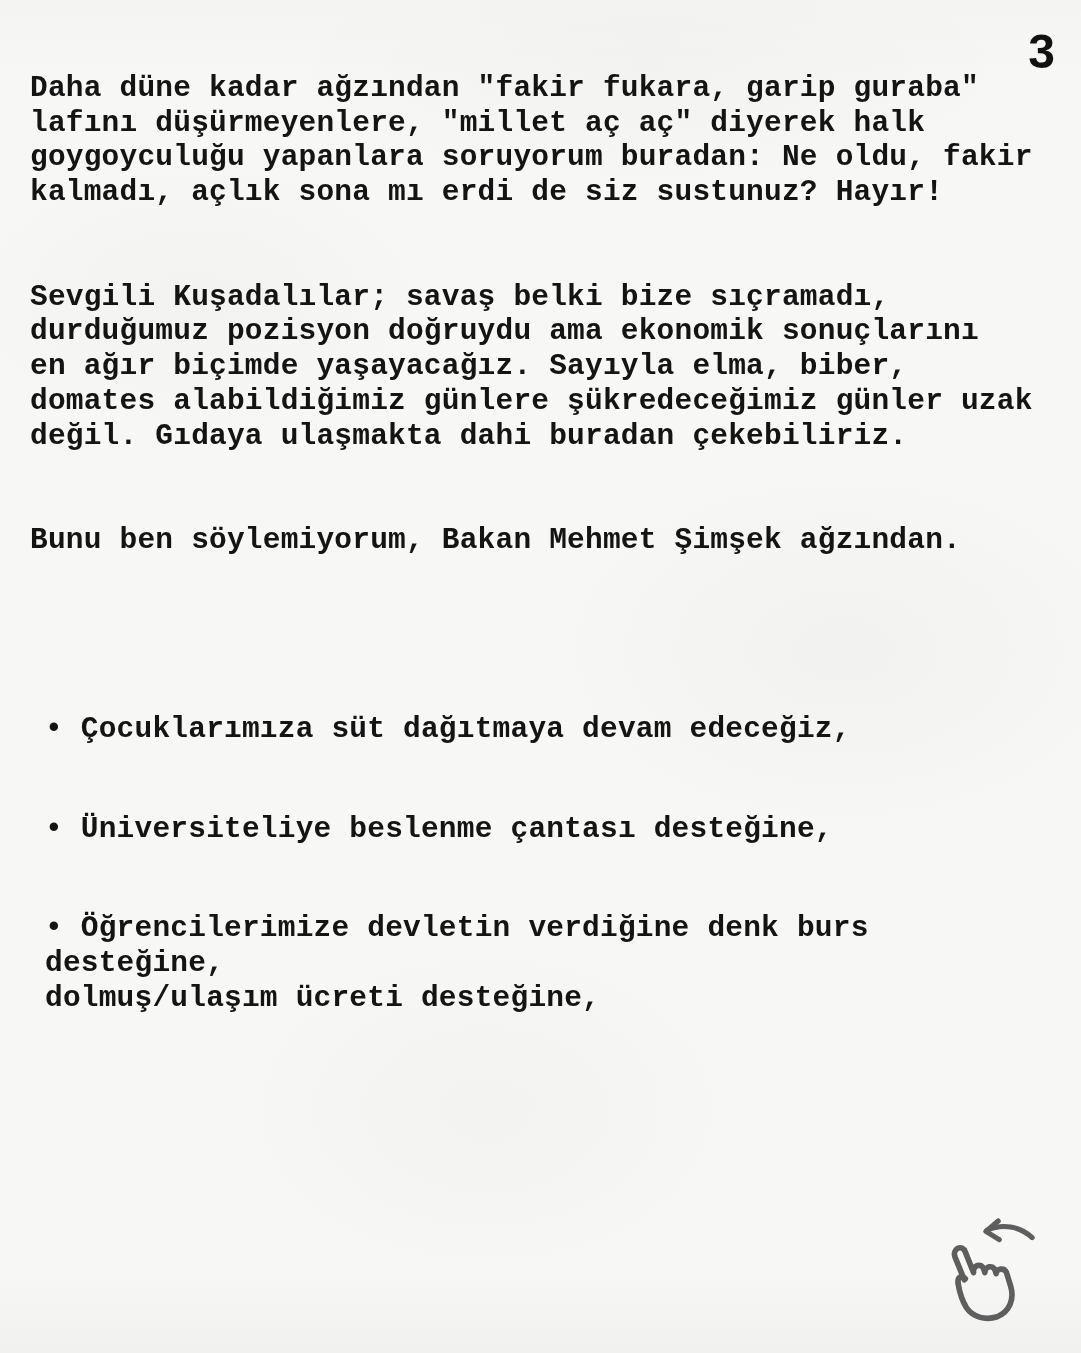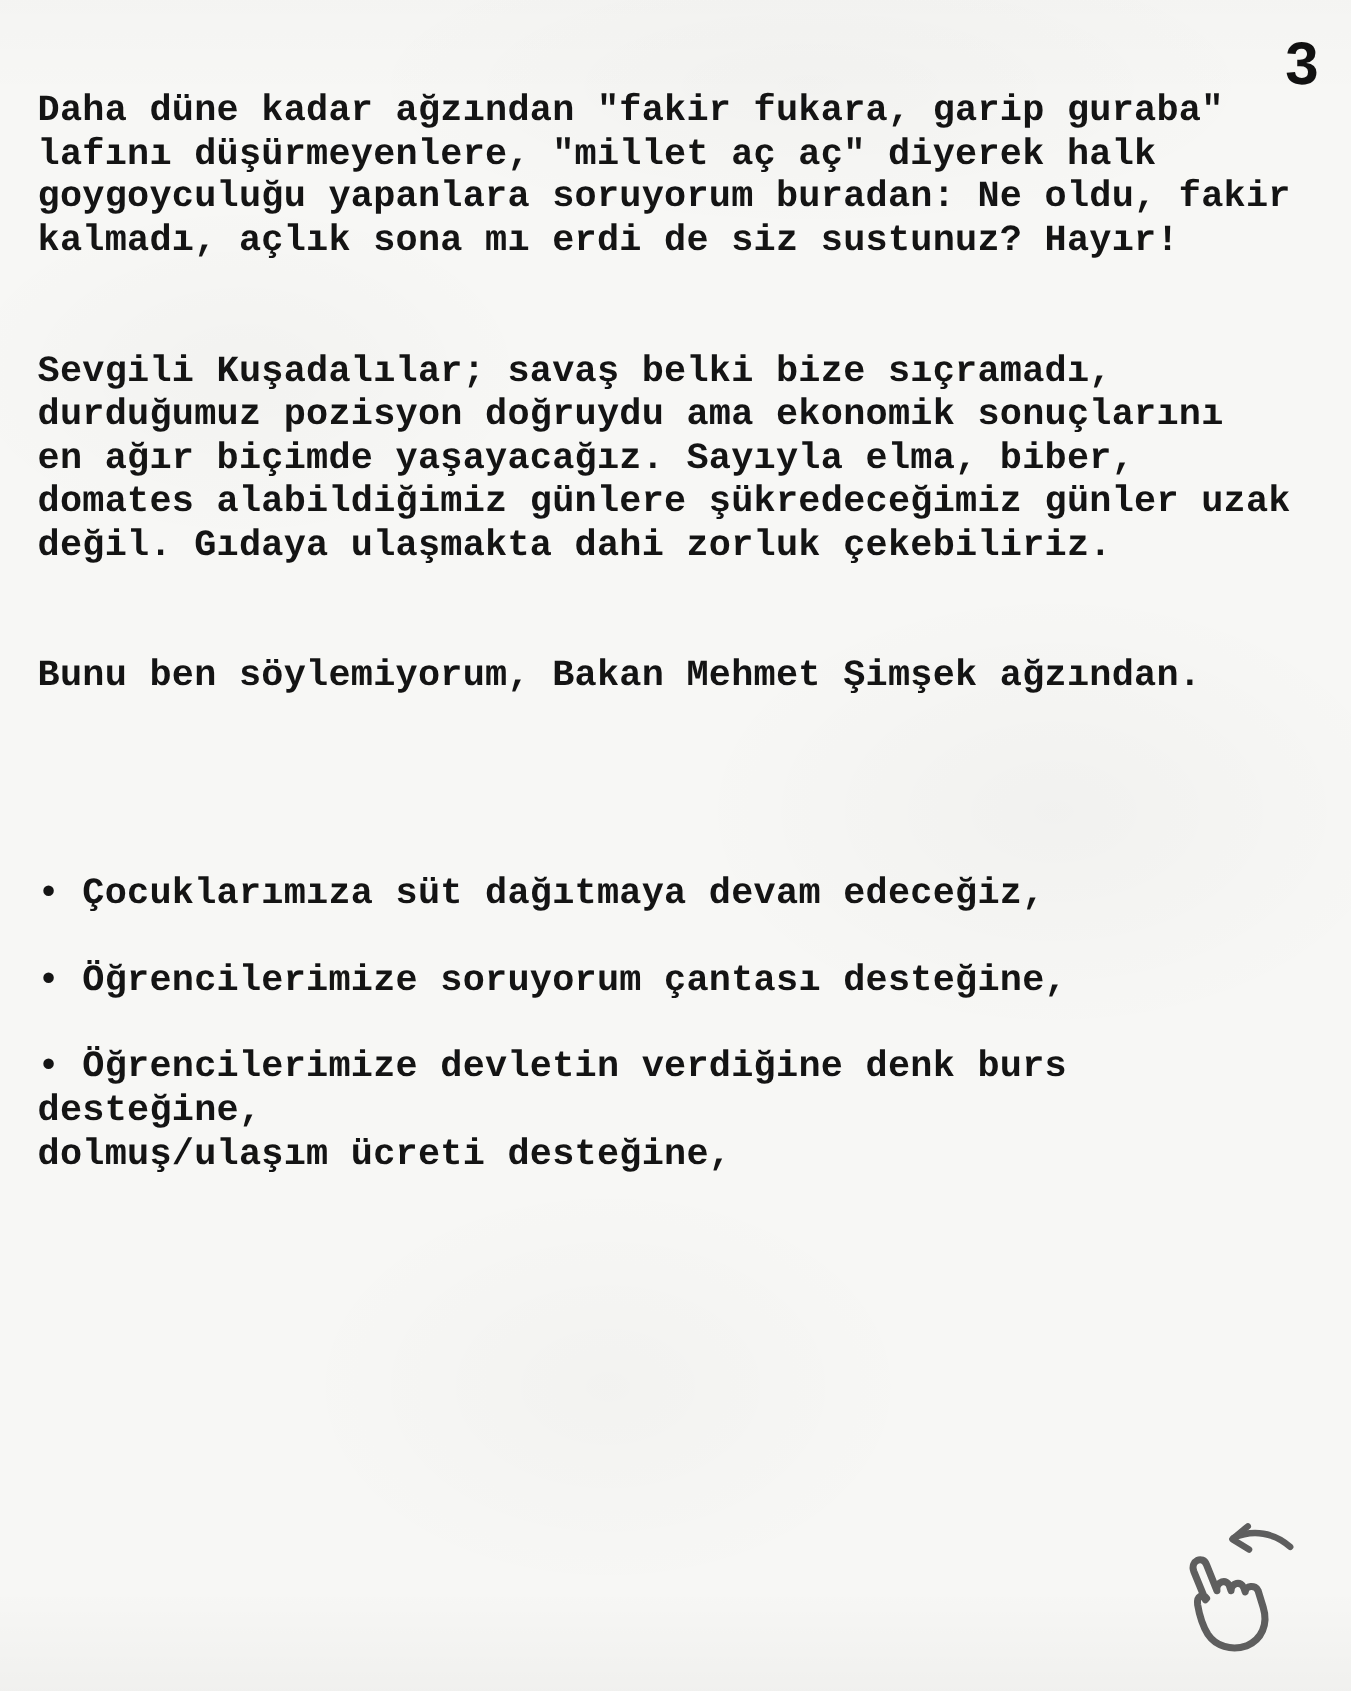--- a/index.html
+++ b/index.html
@@ -36,21 +36,21 @@
   }
   .para {
     margin: 0 0 34.8px 0;
   }
   .bullets {
     list-style: none;
     margin: 0;
     padding: 0;
   }
   .bullets li {
-    margin: 0;
+    margin: 15px;
     padding: 0;
   }
   .bullets li::before {
     content: "\2022\00a0";
   }
   .page-number {
     position: absolute;
     top: 28px;
     right: 26px;
     font-family: "Liberation Sans", sans-serif;
@@ -81,26 +81,26 @@
 
   <div class="text-body">
     <p class="para">Daha düne kadar ağzından "fakir fukara, garip guraba"
 lafını düşürmeyenlere, "millet aç aç" diyerek halk
 goygoyculuğu yapanlara soruyorum buradan: Ne oldu, fakir
 kalmadı, açlık sona mı erdi de siz sustunuz? Hayır!</p>
     <p class="para">Sevgili Kuşadalılar; savaş belki bize sıçramadı,
 durduğumuz pozisyon doğruydu ama ekonomik sonuçlarını
 en ağır biçimde yaşayacağız. Sayıyla elma, biber,
 domates alabildiğimiz günlere şükredeceğimiz günler uzak
-değil. Gıdaya ulaşmakta dahi zorluk çekebiliriz.</p>
+değil. Gıdaya ulaşmakta dahi buradan çekebiliriz.</p>
     <p class="para">Bunu ben söylemiyorum, Bakan Mehmet Şimşek ağzından.</p>
 
     <ul class="bullets">
       <li>Çocuklarımıza süt dağıtmaya devam edeceğiz,</li>
-      <li>Öğrencilerimize soruyorum çantası desteğine,</li>
+      <li>Üniversiteliye beslenme çantası desteğine,</li>
       <li>Öğrencilerimize devletin verdiğine denk burs desteğine,
 dolmuş/ulaşım ücreti desteğine,</li>
       
       
       
       
       
       
       
       

